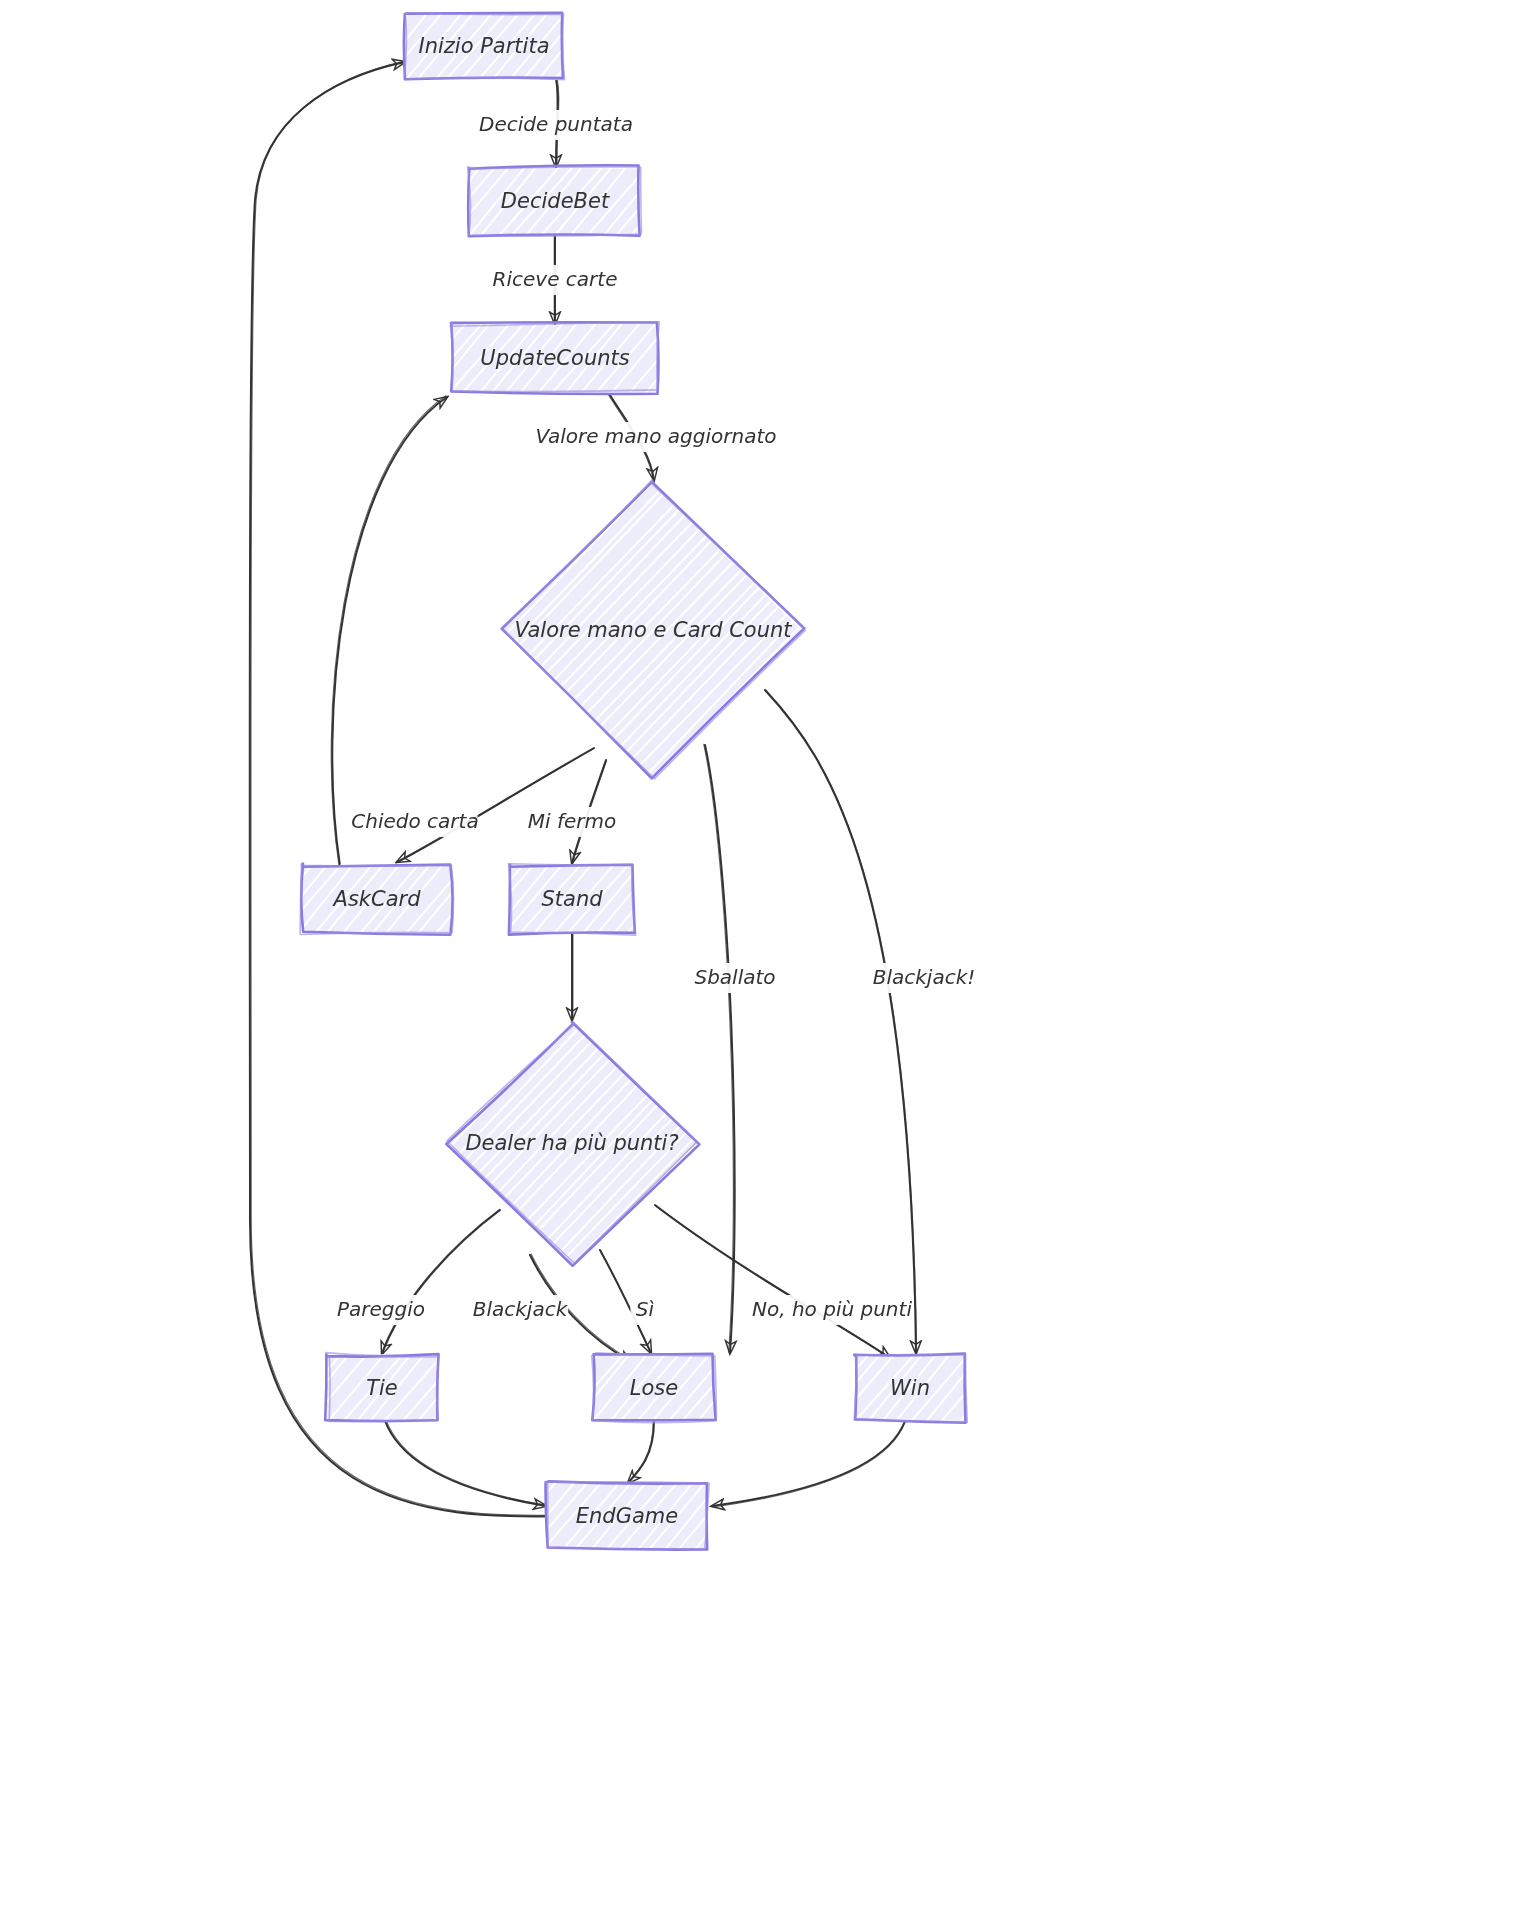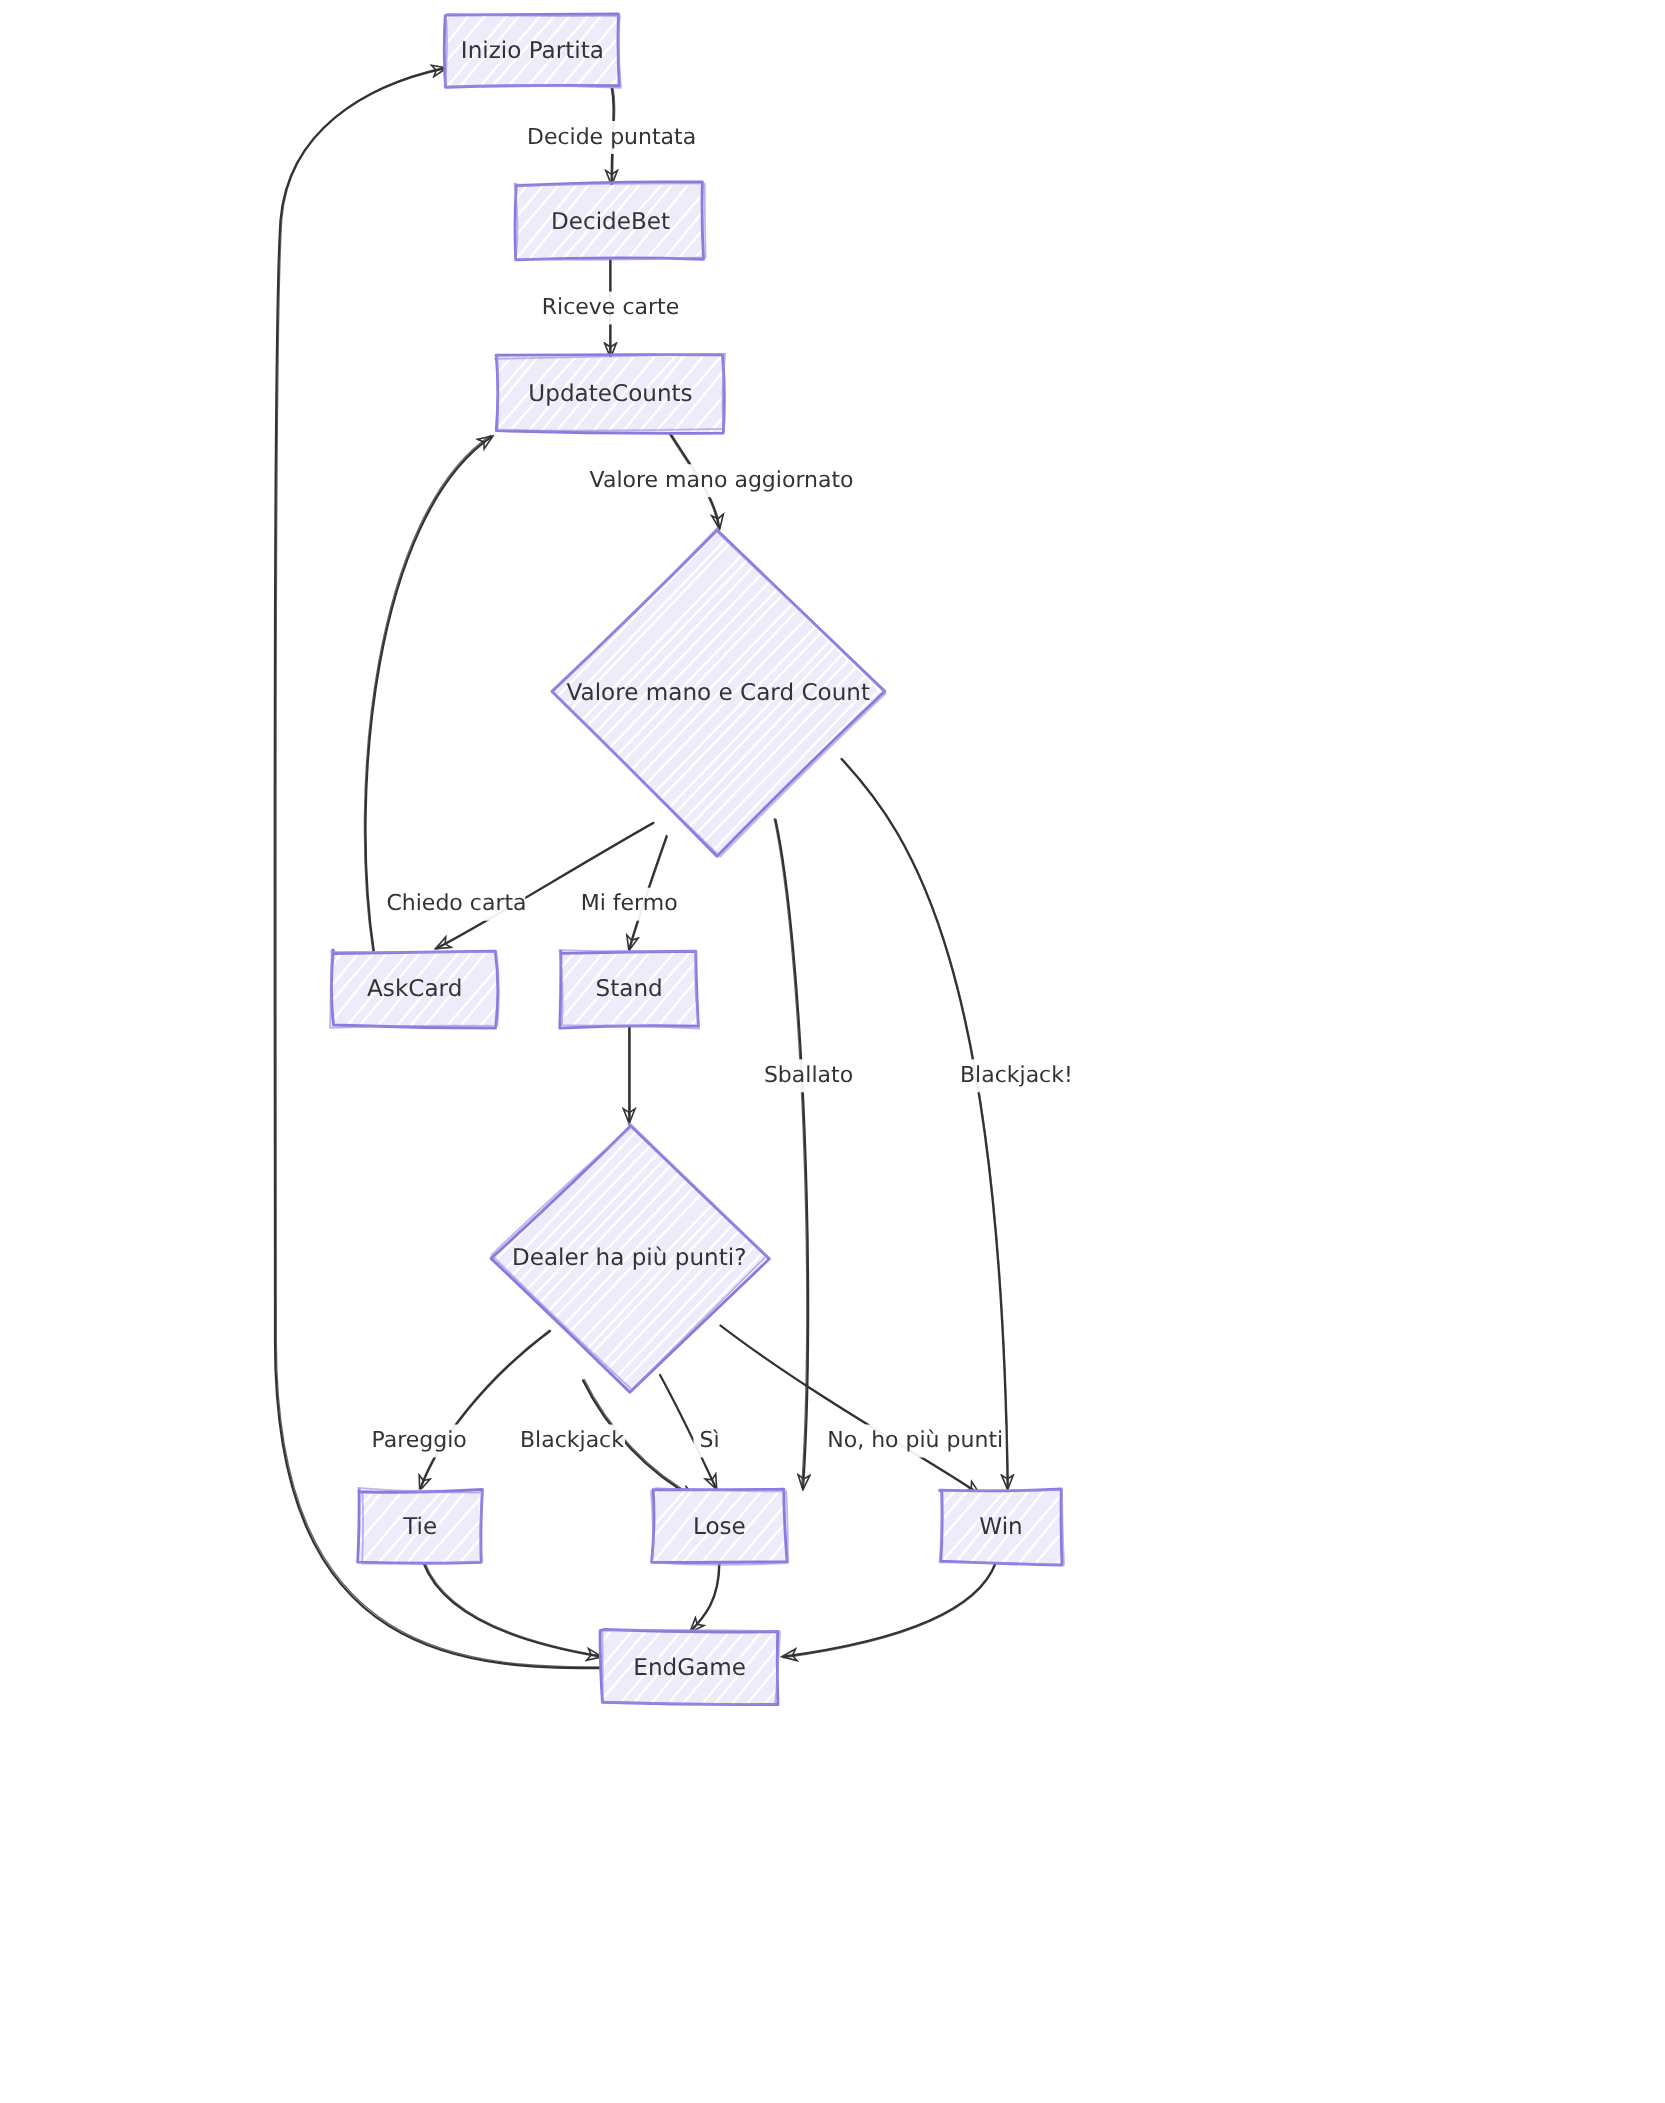--- a/index.html
+++ b/index.html
@@ -10,20 +10,21 @@
   body {
     width: 1514px;
     height: 1912px;
     font-family: "DejaVu Sans", "Liberation Sans", sans-serif;
     overflow: hidden;
   }
   #diagram-root {
     position: relative;
     width: 1514px;
     height: 1624px;
+    font-style: italic;
   }
   svg#flow {
     position: absolute;
     top: 0;
     left: 0;
     width: 1514px;
     height: 1912px;
     display: block;
   }
   .node-label {

